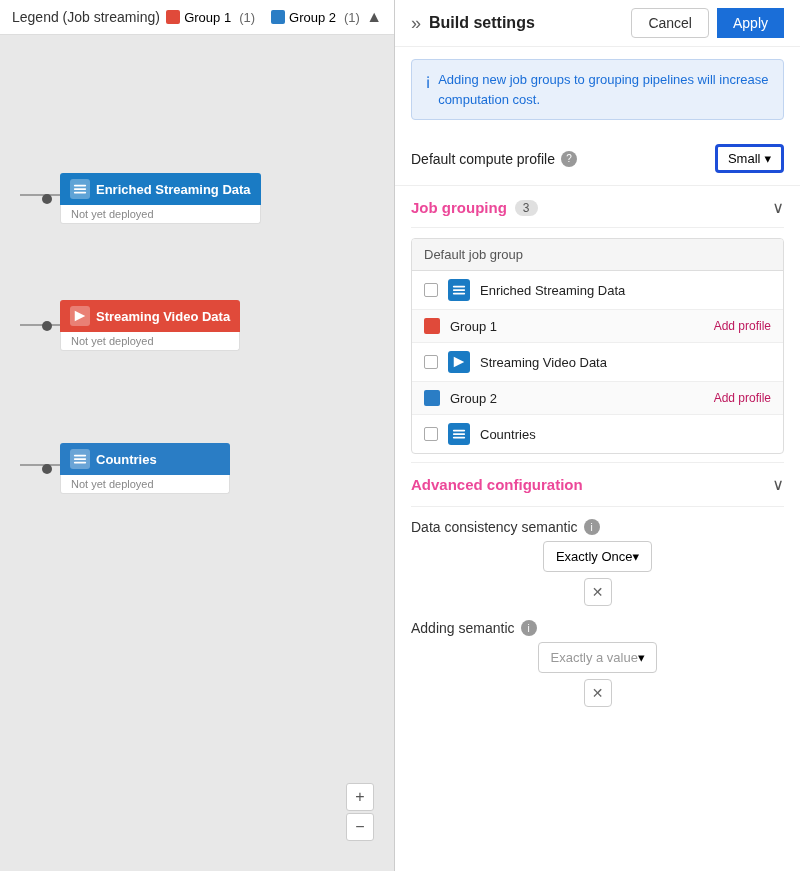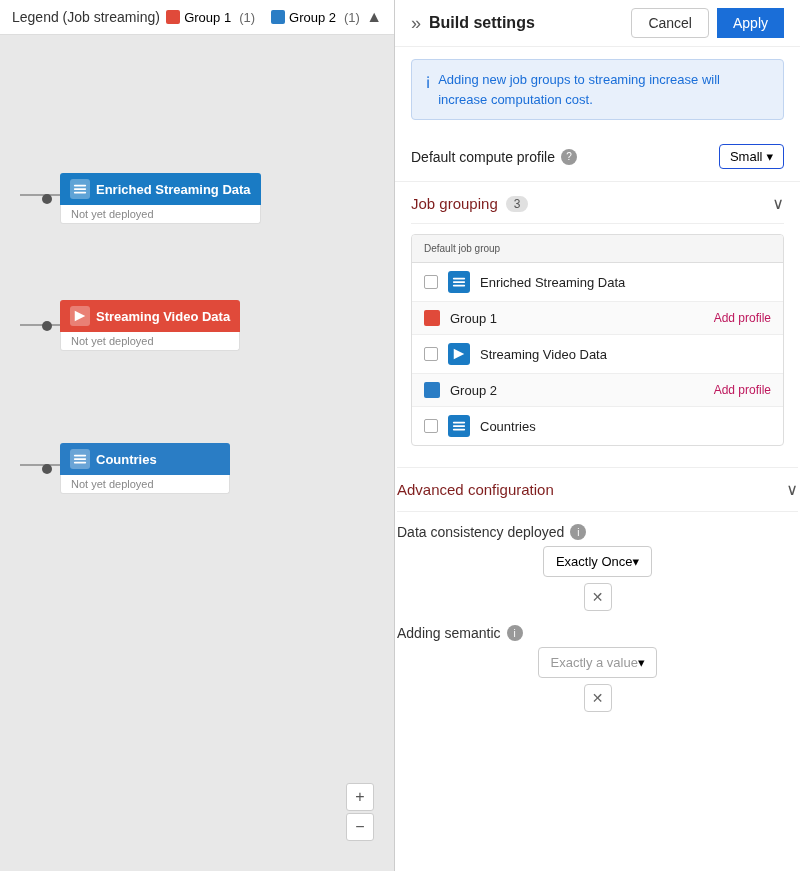--- a/index.html
+++ b/index.html
@@ -199,22 +199,22 @@
       padding: 12px 0 10px;
       border-bottom: 1px solid #eee;
     }
     .section-header-left {
       display: flex;
       align-items: center;
       gap: 8px;
     }
     .section-title {
       font-size: 15px;
-      font-weight: 400;
-      color: #7f1d1d;
+      font-weight: 700;
+      color: #ec4899;
     }
     .section-badge {
       background: #e0e0e0;
       border-radius: 10px;
       padding: 1px 8px;
       font-size: 12px;
       color: #555;
     }
     .collapse-icon {
       color: #555;
@@ -247,39 +247,39 @@
       font-size: 10px;
       display: flex;
       align-items: center;
       justify-content: center;
       cursor: pointer;
     }
     .select-small {
       display: flex;
       align-items: center;
       gap: 4px;
-      border: 1px solid #1d4ed8;
+      border: 3px solid #1d4ed8;
       border-radius: 4px;
       padding: 4px 10px;
       cursor: pointer;
       font-size: 13px;
       background: white;
     }
 
     
     .job-table {
       border: 1px solid #ddd;
       border-radius: 4px;
       margin-top: 10px;
       overflow: hidden;
     }
     .job-table-header {
       background: #f5f5f5;
       padding: 8px 12px;
-      font-size: 10px;
+      font-size: 13px;
       color: #555;
       border-bottom: 1px solid #ddd;
     }
     .job-row {
       display: flex;
       align-items: center;
       padding: 8px 12px;
       border-bottom: 1px solid #eee;
       gap: 10px;
     }
@@ -335,22 +335,21 @@
       fill: white;
     }
     .item-name {
       flex: 1;
       font-size: 13px;
       color: #222;
     }
 
     
     .advanced-section {
-      padding: 0 2px;
-      margin-top: 13px;
+      padding: 0 16px;
     }
     .advanced-header {
       display: flex;
       align-items: center;
       justify-content: space-between;
       padding: 12px 0;
       border-top: 1px solid #eee;
       border-bottom: 1px solid #eee;
       margin-bottom: 12px;
     }
@@ -513,21 +512,21 @@
       <span class="top-bar-title">Build settings</span>
     </div>
     <div class="top-bar-actions">
       <button class="btn-cancel">Cancel</button>
       <button class="btn-apply">Apply</button>
     </div>
   </div>
 
   <div class="info-box">
     <span class="info-icon">ℹ</span>
-    <span class="info-text">Adding new job groups to streaming increase will increase computation cost.</span>
+    <span class="info-text">Adding new job groups to grouping pipelines will increase computation cost.</span>
   </div>
 
   <div class="compute-row">
     <div class="compute-label">
       <span>Default compute profile</span>
       <div class="help-icon">?</div>
     </div>
     <div class="select-small">
       <span>Small</span>
       <span>▾</span>
@@ -597,21 +596,21 @@
     </div>
   </div>
 
   <div class="advanced-section">
     <div class="advanced-header">
       <span class="section-title">Advanced configuration</span>
       <span class="collapse-icon">∨</span>
     </div>
 
     <div class="field-label">
-      <span>Data consistency deployed</span>
+      <span>Data consistency semantic</span>
       <div class="help-icon">i</div>
     </div>
     <div class="select-row">
       <div class="select-field">
         <span>Exactly Once</span>
         <span>▾</span>
       </div>
       <button class="clear-btn">✕</button>
     </div>
 

